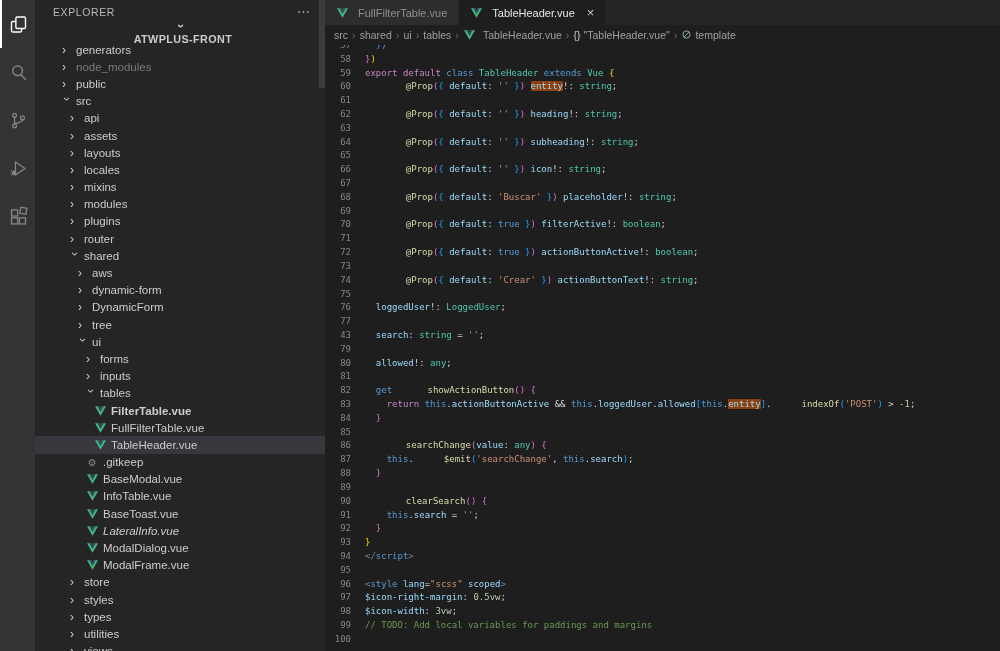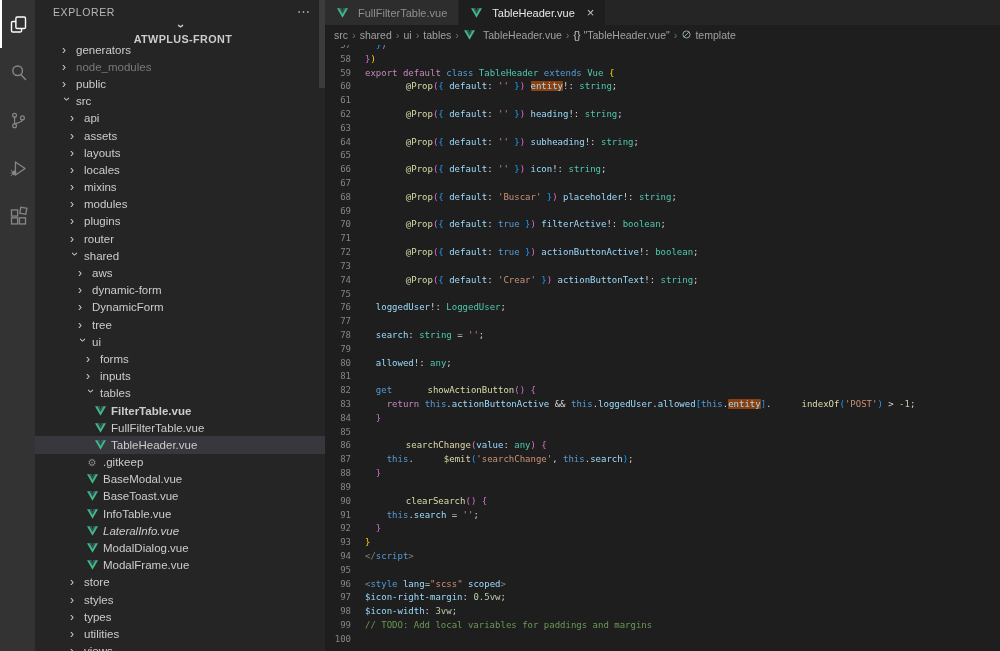--- a/index.html
+++ b/index.html
@@ -237,30 +237,30 @@
           </span>
           <span class="tlabel">BaseModal.vue</span>
         </div>
         <div class="trow" style="padding-left: 51px;">
           <span class="ficon">
             <svg viewBox="0 0 256 221" width="11" height="10">
               <path fill="#41B883" d="M0 0h98l30 52 30-52h98L128 221z"></path>
               <path fill="#35495E" d="M52 0h46l30 52 30-52h46l-76 131z"></path>
             </svg>
           </span>
+          <span class="tlabel">InfoTable.vue</span>
+        </div>
+        <div class="trow" style="padding-left: 51px;">
+          <span class="ficon">
+            <svg viewBox="0 0 256 221" width="11" height="10">
+              <path fill="#41B883" d="M0 0h98l30 52 30-52h98L128 221z"></path>
+              <path fill="#35495E" d="M52 0h46l30 52 30-52h46l-76 131z"></path>
+            </svg>
+          </span>
           <span class="tlabel">BaseToast.vue</span>
-        </div>
-        <div class="trow" style="padding-left: 51px;">
-          <span class="ficon">
-            <svg viewBox="0 0 256 221" width="11" height="10">
-              <path fill="#41B883" d="M0 0h98l30 52 30-52h98L128 221z"></path>
-              <path fill="#35495E" d="M52 0h46l30 52 30-52h46l-76 131z"></path>
-            </svg>
-          </span>
-          <span class="tlabel">InfoTable.vue</span>
         </div>
         <div class="trow" style="padding-left: 51px; font-style: italic;">
           <span class="ficon">
             <svg viewBox="0 0 256 221" width="11" height="10">
               <path fill="#41B883" d="M0 0h98l30 52 30-52h98L128 221z"></path>
               <path fill="#35495E" d="M52 0h46l30 52 30-52h46l-76 131z"></path>
             </svg>
           </span>
           <span class="tlabel">LateralInfo.vue</span>
         </div>
@@ -384,21 +384,21 @@
           <div class="cl"><span class="ln">68</span><span class="lc"><span class="tk-w">  </span><span class="tk-fn">@Prop</span><span class="tk-bp">(</span><span class="tk-bb">{</span><span class="tk-w"> </span><span class="tk-pr">default</span><span class="tk-w">: </span><span class="tk-st">'Buscar'</span><span class="tk-w"> </span><span class="tk-bb">}</span><span class="tk-bp">)</span><span class="tk-w"> </span><span class="tk-pr">placeholder</span><span class="tk-w">!: </span><span class="tk-ty">string</span><span class="tk-w">;</span></span></div>
           <div class="cl"><span class="ln">69</span><span class="lc"></span></div>
           <div class="cl"><span class="ln">70</span><span class="lc"><span class="tk-w">  </span><span class="tk-fn">@Prop</span><span class="tk-bp">(</span><span class="tk-bb">{</span><span class="tk-w"> </span><span class="tk-pr">default</span><span class="tk-w">: </span><span class="tk-kb">true</span><span class="tk-w"> </span><span class="tk-bb">}</span><span class="tk-bp">)</span><span class="tk-w"> </span><span class="tk-pr">filterActive</span><span class="tk-w">!: </span><span class="tk-ty">boolean</span><span class="tk-w">;</span></span></div>
           <div class="cl"><span class="ln">71</span><span class="lc"></span></div>
           <div class="cl"><span class="ln">72</span><span class="lc"><span class="tk-w">  </span><span class="tk-fn">@Prop</span><span class="tk-bp">(</span><span class="tk-bb">{</span><span class="tk-w"> </span><span class="tk-pr">default</span><span class="tk-w">: </span><span class="tk-kb">true</span><span class="tk-w"> </span><span class="tk-bb">}</span><span class="tk-bp">)</span><span class="tk-w"> </span><span class="tk-pr">actionButtonActive</span><span class="tk-w">!: </span><span class="tk-ty">boolean</span><span class="tk-w">;</span></span></div>
           <div class="cl"><span class="ln">73</span><span class="lc"></span></div>
           <div class="cl"><span class="ln">74</span><span class="lc"><span class="tk-w">  </span><span class="tk-fn">@Prop</span><span class="tk-bp">(</span><span class="tk-bb">{</span><span class="tk-w"> </span><span class="tk-pr">default</span><span class="tk-w">: </span><span class="tk-st">'Crear'</span><span class="tk-w"> </span><span class="tk-bb">}</span><span class="tk-bp">)</span><span class="tk-w"> </span><span class="tk-pr">actionButtonText</span><span class="tk-w">!: </span><span class="tk-ty">string</span><span class="tk-w">;</span></span></div>
           <div class="cl"><span class="ln">75</span><span class="lc"></span></div>
           <div class="cl"><span class="ln">76</span><span class="lc"><span class="tk-w">  </span><span class="tk-pr">loggedUser</span><span class="tk-w">!: </span><span class="tk-ty">LoggedUser</span><span class="tk-w">;</span></span></div>
           <div class="cl"><span class="ln">77</span><span class="lc"></span></div>
-          <div class="cl"><span class="ln">78</span><span class="lc"><span class="tk-w">  </span><span class="tk-pr">search</span><span class="tk-w">: </span><span class="tk-ty">string</span><span class="tk-w"> = </span><span class="tk-st">''</span><span class="tk-w">;</span></span></div>
+          <div class="cl"><span class="ln">43</span><span class="lc"><span class="tk-w">  </span><span class="tk-pr">search</span><span class="tk-w">: </span><span class="tk-ty">string</span><span class="tk-w"> = </span><span class="tk-st">''</span><span class="tk-w">;</span></span></div>
           <div class="cl"><span class="ln">79</span><span class="lc"></span></div>
           <div class="cl"><span class="ln">80</span><span class="lc"><span class="tk-w">  </span><span class="tk-pr">allowed</span><span class="tk-w">!: </span><span class="tk-ty">any</span><span class="tk-w">;</span></span></div>
           <div class="cl"><span class="ln">81</span><span class="lc"></span></div>
           <div class="cl"><span class="ln">82</span><span class="lc"><span class="tk-w">  </span><span class="tk-kb">get</span><span class="tk-w"> </span><span class="tk-fn">showActionButton</span><span class="tk-bp">(</span><span class="tk-bp">)</span><span class="tk-w"> </span><span class="tk-bp">{</span></span></div>
           <div class="cl"><span class="ln">83</span><span class="lc"><span class="tk-w">    </span><span class="tk-kw">return</span><span class="tk-w"> </span><span class="tk-kb">this</span><span class="tk-w">.</span><span class="tk-pr">actionButtonActive</span><span class="tk-w"> &amp;&amp; </span><span class="tk-kb">this</span><span class="tk-w">.</span><span class="tk-pr">loggedUser</span><span class="tk-w">.</span><span class="tk-pr">allowed</span><span class="tk-bb">[</span><span class="tk-kb">this</span><span class="tk-w">.</span><span class="tk-pr tk-hl">entity</span><span class="tk-bb">]</span><span class="tk-w">.</span><span class="tk-fn">indexOf</span><span class="tk-bb">(</span><span class="tk-st">'POST'</span><span class="tk-bb">)</span><span class="tk-w"> &gt; </span><span class="tk-nu">-1</span><span class="tk-w">;</span></span></div>
           <div class="cl"><span class="ln">84</span><span class="lc"><span class="tk-w">  </span><span class="tk-bp">}</span></span></div>
           <div class="cl"><span class="ln">85</span><span class="lc"></span></div>
           <div class="cl"><span class="ln">86</span><span class="lc"><span class="tk-w">  </span><span class="tk-fn">searchChange</span><span class="tk-bp">(</span><span class="tk-pr">value</span><span class="tk-w">: </span><span class="tk-ty">any</span><span class="tk-bp">)</span><span class="tk-w"> </span><span class="tk-bp">{</span></span></div>
           <div class="cl"><span class="ln">87</span><span class="lc"><span class="tk-w">    </span><span class="tk-kb">this</span><span class="tk-w">.</span><span class="tk-fn">$emit</span><span class="tk-bb">(</span><span class="tk-st">'searchChange'</span><span class="tk-w">, </span><span class="tk-kb">this</span><span class="tk-w">.</span><span class="tk-pr">search</span><span class="tk-bb">)</span><span class="tk-w">;</span></span></div>
           <div class="cl"><span class="ln">88</span><span class="lc"><span class="tk-w">  </span><span class="tk-bp">}</span></span></div>

